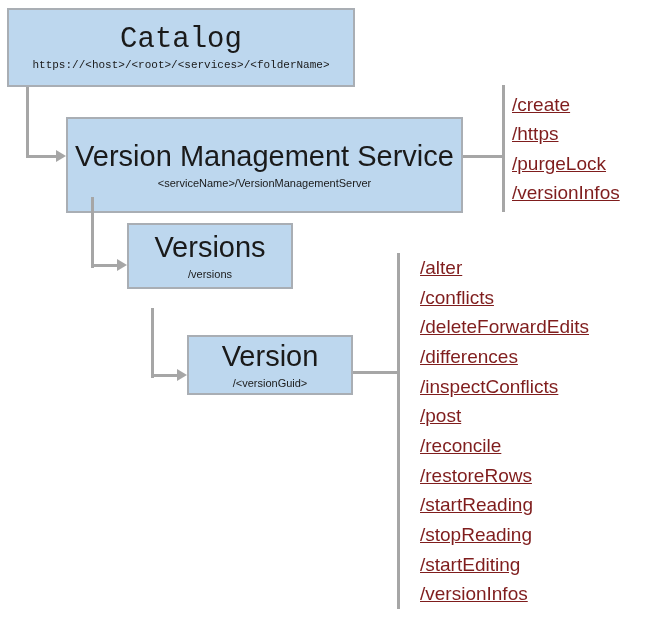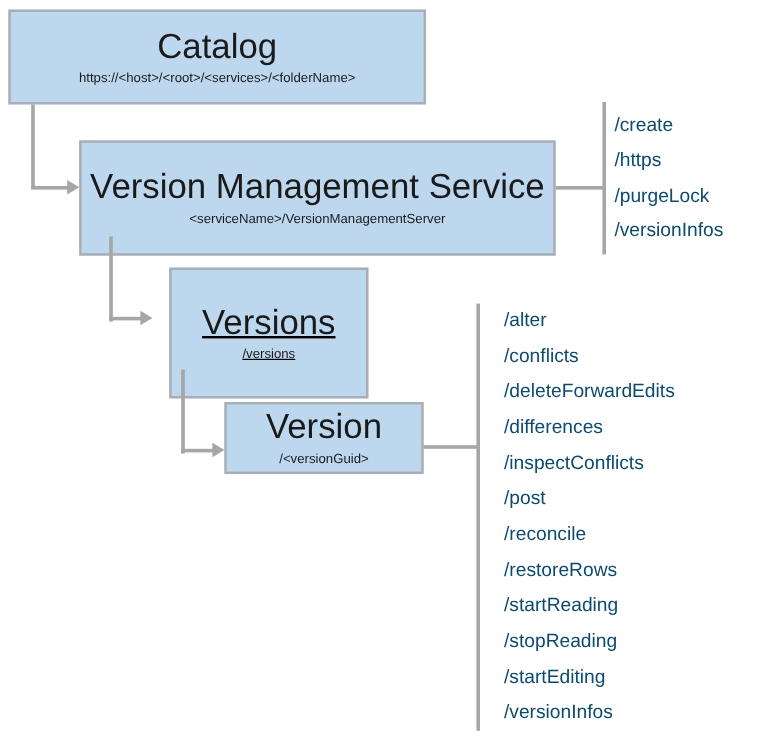--- a/index.html
+++ b/index.html
@@ -50,43 +50,44 @@
     border-top: 6px solid transparent;
     border-bottom: 6px solid transparent;
     border-left: 10px solid #a6a6a6;
   }
   .ops {
     position: absolute;
   }
   .op {
     display: flex;
     align-items: center;
-    font-size: 16px;
-    color: #0c4a6e;
+    font-size: 19px;
+    color: #7f1d1d;
     white-space: nowrap;
+    text-decoration: underline;
   }
   .ops-vms .op { height: 29.5px; }
   .ops-version .op { height: 29.7px; }
 </style>
 </head>
 <body>
 
 <div class="canvas">
 
-  <div class="node" style="left:7px; top:8px; width:348px; height:79px;">
+  <div class="node" style="left:7px; top:8px; width:348px; height:79px;font-family:Liberation Mono, monospace;">
     <div class="node-title">Catalog</div>
     <div class="node-subtitle">https://&lt;host&gt;/&lt;root&gt;/&lt;services&gt;/&lt;folderName&gt;</div>
   </div>
 
   <div class="node" style="left:66px; top:117px; width:397px; height:96px;">
     <div class="node-title">Version Management Service</div>
     <div class="node-subtitle">&lt;serviceName&gt;/VersionManagementServer</div>
   </div>
 
-  <div class="node" style="left:141px; top:223px; width:166px; height:109px;text-decoration:underline;">
+  <div class="node" style="left:127px; top:223px; width:166px; height:66px;">
     <div class="node-title">Versions</div>
     <div class="node-subtitle">/versions</div>
   </div>
 
   <div class="node" style="left:187px; top:335px; width:166px; height:60px;">
     <div class="node-title">Version</div>
     <div class="node-subtitle">/&lt;versionGuid&gt;</div>
   </div>
 
   <div class="line" style="left:26px; top:87px; width:3px; height:70px;"></div>

